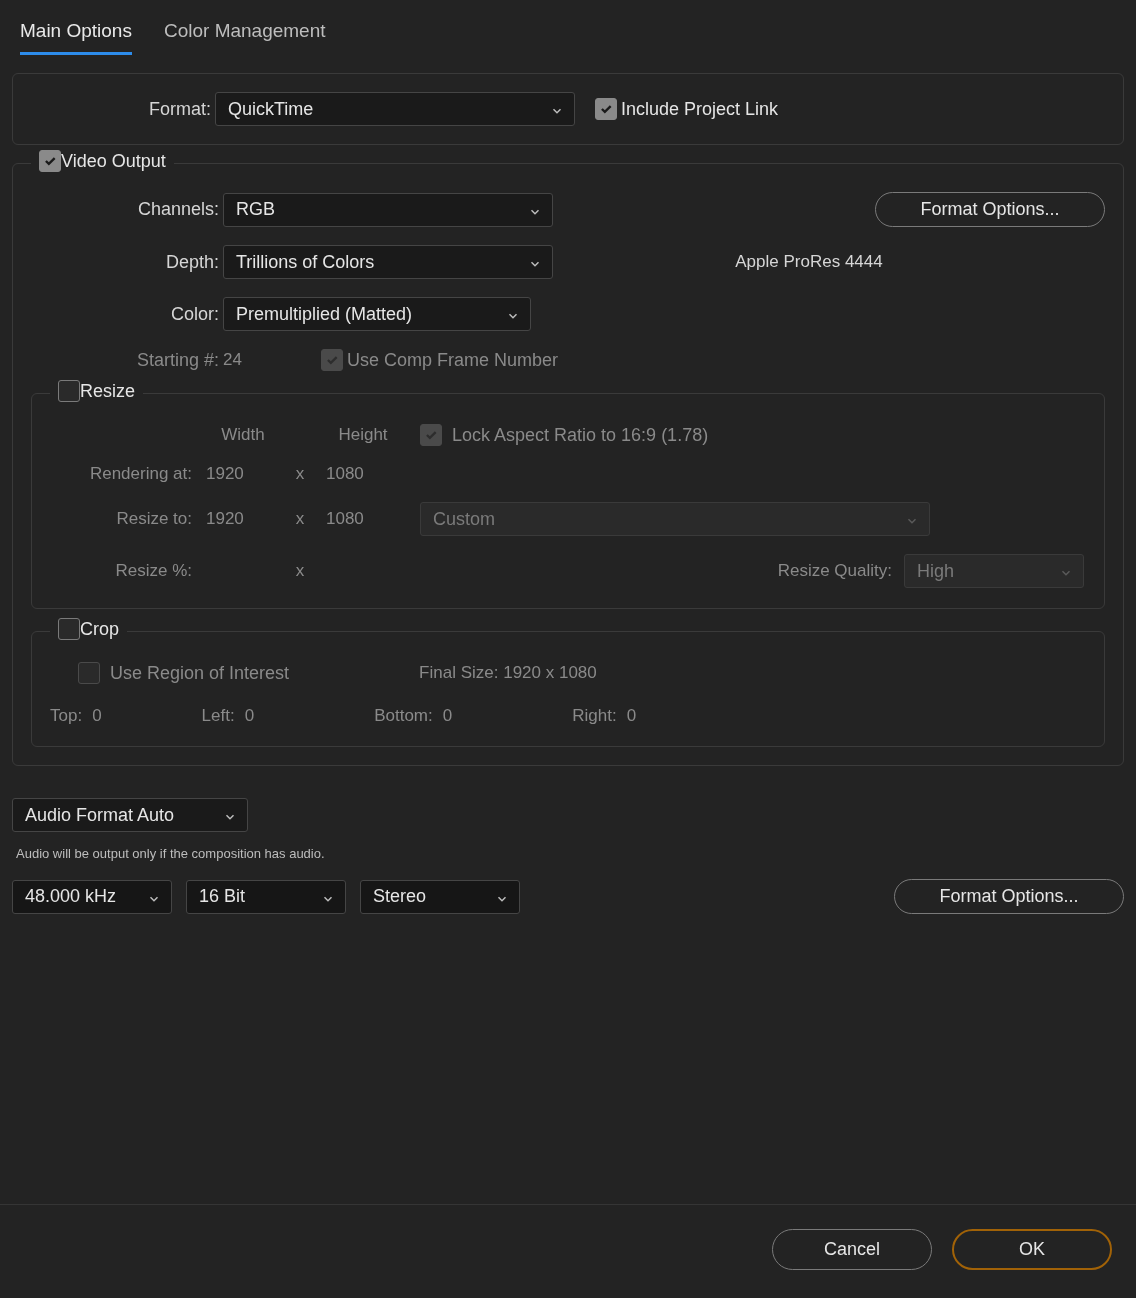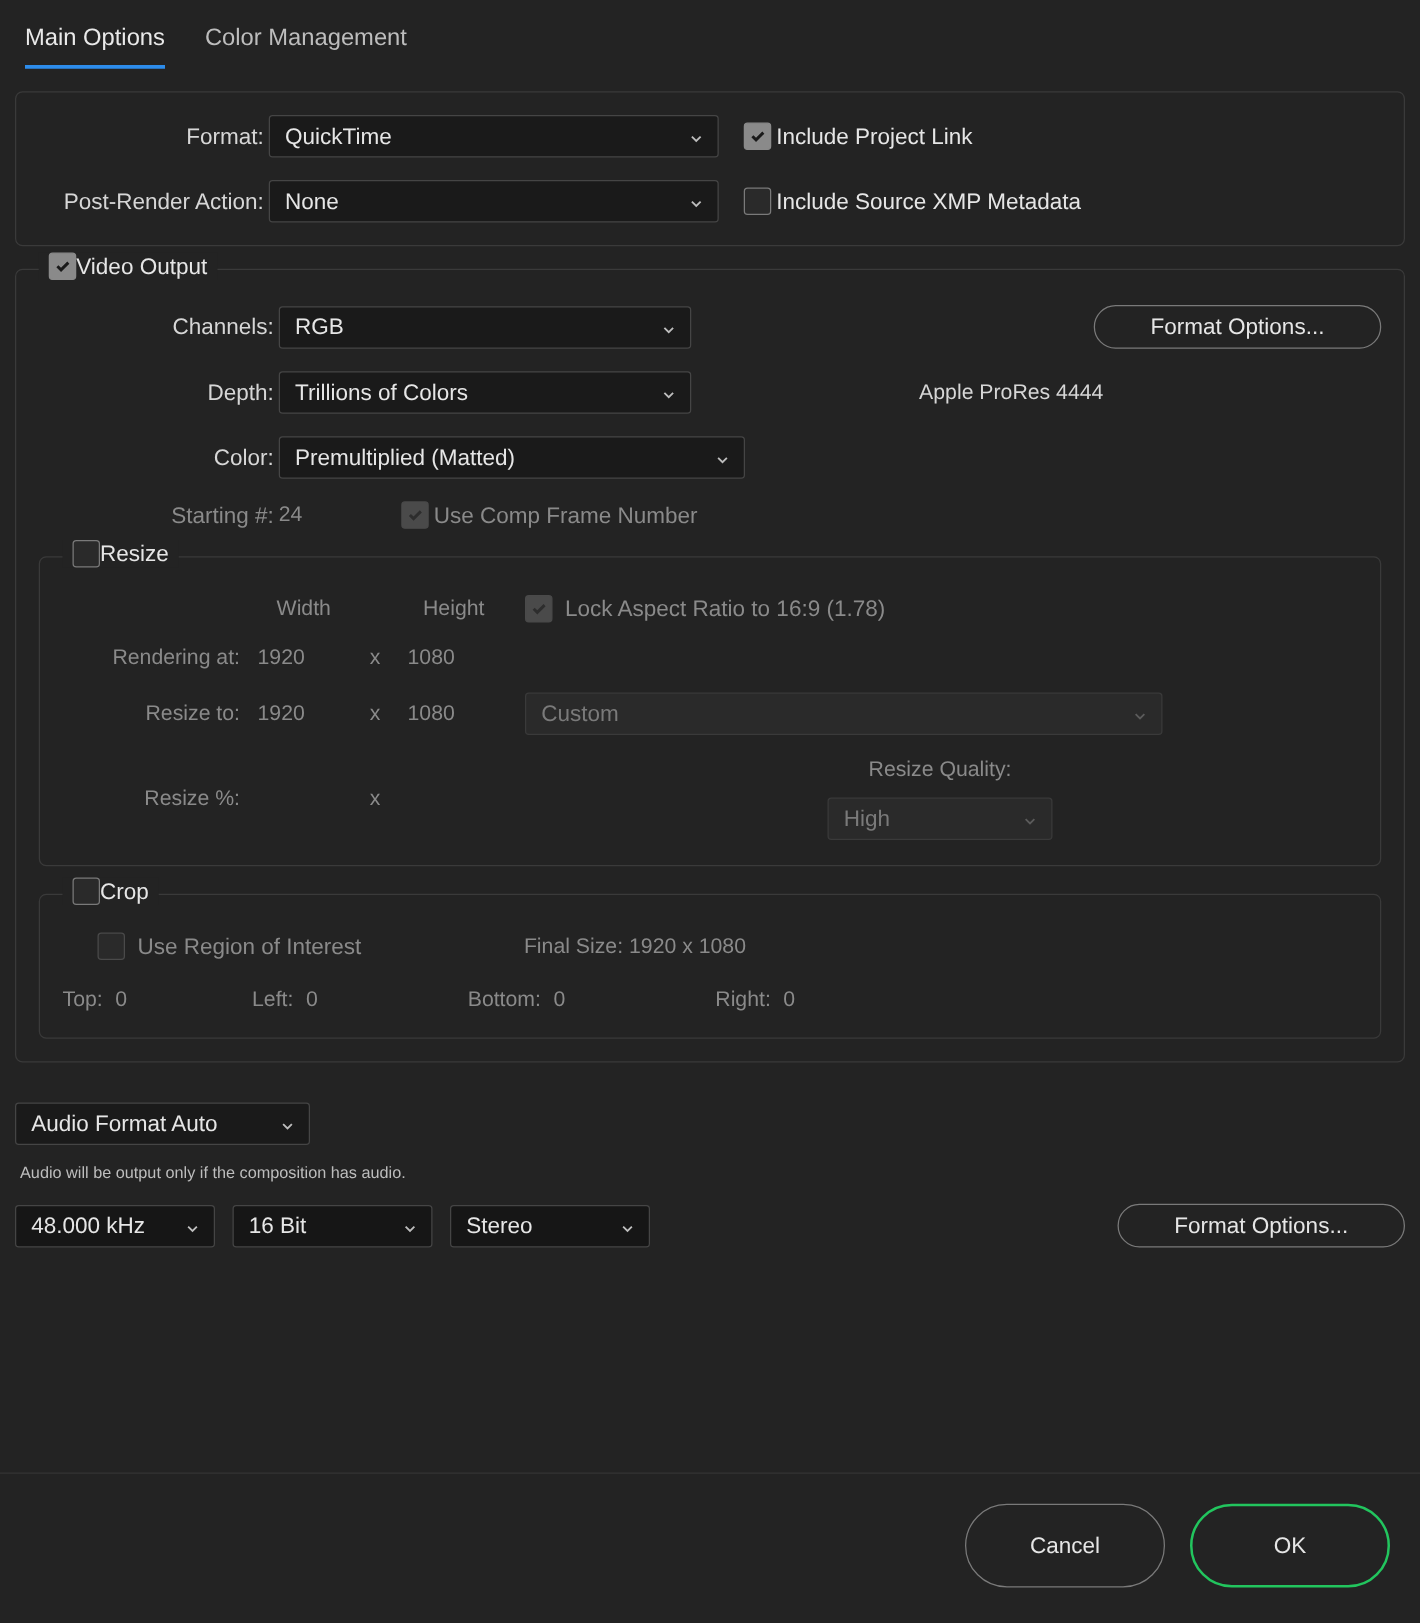--- a/index.html
+++ b/index.html
@@ -20,21 +20,21 @@
   .cb { width: 22px; height: 22px; border: 1px solid #7a7a7a; border-radius: 3px; display: inline-flex; align-items: center; justify-content: center; background: #2a2a2a; cursor: pointer; flex-shrink:0; }
   .cb.checked { background: #8a8a8a; border-color: #8a8a8a; }
   .cb.checked svg { display: block; }
   .cb svg { display: none; width: 14px; height: 14px; }
   .cb.disabled { border-color: #4a4a4a; background: #2a2a2a; }
   .cb.disabled.checked { background: #4a4a4a; border-color:#4a4a4a; }
   .cb.disabled.checked svg { display:block; opacity:.6; }
   .cb-label { color: #e6e6e6; font-size: 18px; }
   .cb-label.dim { color: #8a8a8a; }
   .pill-btn { border: 1px solid #7a7a7a; border-radius: 999px; padding: 6px 28px; color: #e6e6e6; background: transparent; font-size: 18px; cursor: pointer; }
-  .pill-btn.primary { border: 2px solid #22c55e; font-weight: 500; padding: 21px 44px; }
+  .pill-btn.primary { border: 2px solid #a16207; font-weight: 500; padding: 8px 44px; }
   .flex1 { flex: 1; }
   .dim-text { color: #8a8a8a; }
   .group-box { position: relative; border: 1px solid #3a3a3a; border-radius: 6px; padding: 30px 20px 20px 18px; margin-top: 22px; }
   .group-title { position: absolute; top: -14px; left: 18px; background: #232323; padding: 0 8px; display: flex; align-items: center; gap: 0; }
   .resize-grid { display: grid; grid-template-columns: 150px 80px 40px 80px 1fr; row-gap: 18px; align-items: center; }
   .rg-label { text-align: right; color: #8a8a8a; padding-right: 8px; }
   .rg-val { color: #8a8a8a; padding-left: 6px; }
   .rg-x { text-align: center; color: #8a8a8a; }
   .crop-row { display: flex; align-items: center; gap: 10px; flex-wrap: wrap; }
   .crop-cells { display: flex; gap: 40px; margin-top: 22px; align-items:center; }
@@ -68,32 +68,20 @@
             </svg></span>
       </div>
       <div style="width:12px"></div>
       <div class="cb checked">
           <svg viewBox="0 0 24 24" fill="none" stroke="#1a1a1a" stroke-width="4">
             <path d="M5 12l5 5L20 7"></path>
           </svg>
         </div>
       <div class="cb-label">Include Project Link</div>
     </div>
-    <div class="row">
-      <div class="label-col w1">Post-Render Action:</div>
-      <div class="select" style="width:360px">
-        <span>None</span>
-        <span class="chev"><svg viewBox="0 0 24 24" fill="none" stroke="#bdbdbd" stroke-width="2.5">
-              <path d="M6 9l6 6 6-6"></path>
-            </svg></span>
-      </div>
-      <div style="width:12px"></div>
-      <div class="cb"></div>
-      <div class="cb-label">Include Source XMP Metadata</div>
-    </div>
   </div>
 
   <div class="section-outer" style="padding-top:28px; position:relative;">
     <div class="group-title" style="top:-14px; left:18px;">
       <div class="cb checked">
           <svg viewBox="0 0 24 24" fill="none" stroke="#1a1a1a" stroke-width="4">
             <path d="M5 12l5 5L20 7"></path>
           </svg>
         </div>
       <span class="cb-label">Video Output</span>
@@ -116,21 +104,21 @@
         <span>Trillions of Colors</span>
         <span class="chev"><svg viewBox="0 0 24 24" fill="none" stroke="#bdbdbd" stroke-width="2.5">
               <path d="M6 9l6 6 6-6"></path>
             </svg></span>
       </div>
       <div class="flex1" style="text-align:center; color:#d6d6d6;">Apple ProRes 4444</div>
       <div style="width:40px"></div>
     </div>
     <div class="row">
       <div class="label-col w2">Color:</div>
-      <div class="select" style="width:373px">
+      <div class="select" style="width:308px">
         <span>Premultiplied (Matted)</span>
         <span class="chev"><svg viewBox="0 0 24 24" fill="none" stroke="#bdbdbd" stroke-width="2.5">
               <path d="M6 9l6 6 6-6"></path>
             </svg></span>
       </div>
     </div>
     <div class="row">
       <div class="label-col w2 dim-text">Starting #:</div>
       <div class="dim-text" style="width:60px">24</div>
       <div style="width:30px"></div>
@@ -178,21 +166,21 @@
             <span class="chev"><svg viewBox="0 0 24 24" fill="none" stroke="#5a5a5a" stroke-width="2.5">
                   <path d="M6 9l6 6 6-6"></path>
                 </svg></span>
           </div>
         </div>
 
         <div class="rg-label">Resize %:</div>
         <div></div>
         <div class="rg-x">x</div>
         <div></div>
-        <div class="rq-wrap" style="padding-left:20px;flex-direction:column;">
+        <div class="rq-wrap" style="padding-left:20px;">
           <span class="dim-text">Resize Quality:</span>
           <div class="select dim-select" style="width:180px">
             <span>High</span>
             <span class="chev"><svg viewBox="0 0 24 24" fill="none" stroke="#5a5a5a" stroke-width="2.5">
                   <path d="M6 9l6 6 6-6"></path>
                 </svg></span>
           </div>
         </div>
       </div>
     </div>

